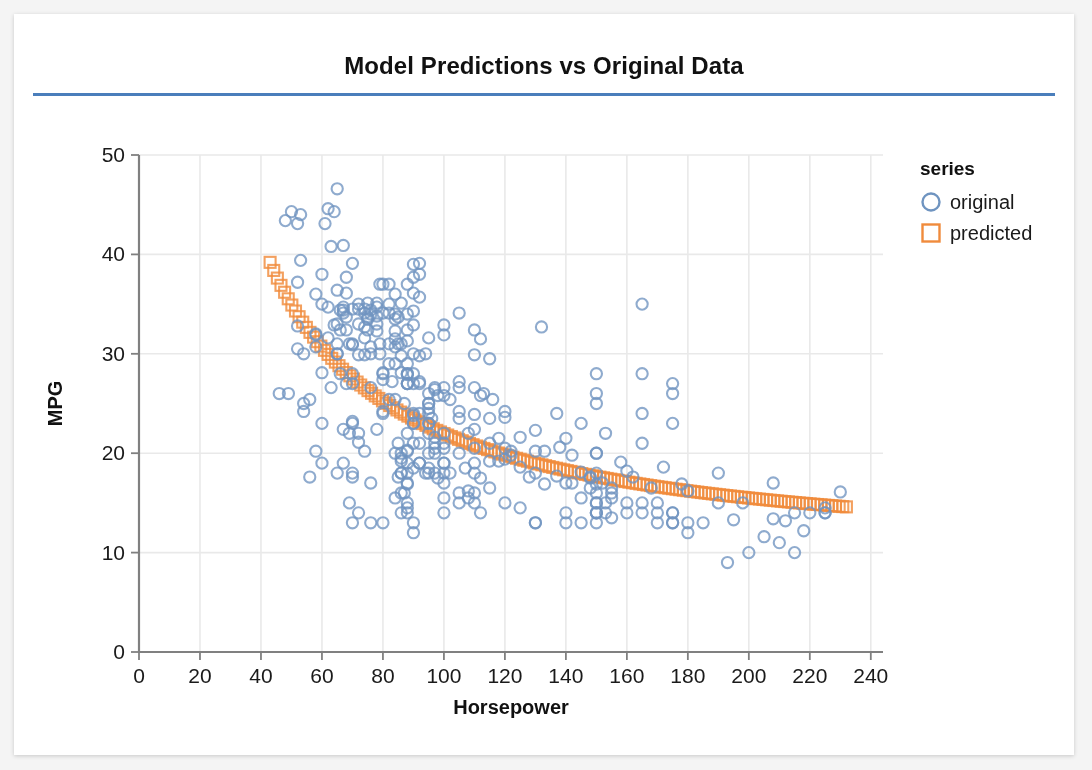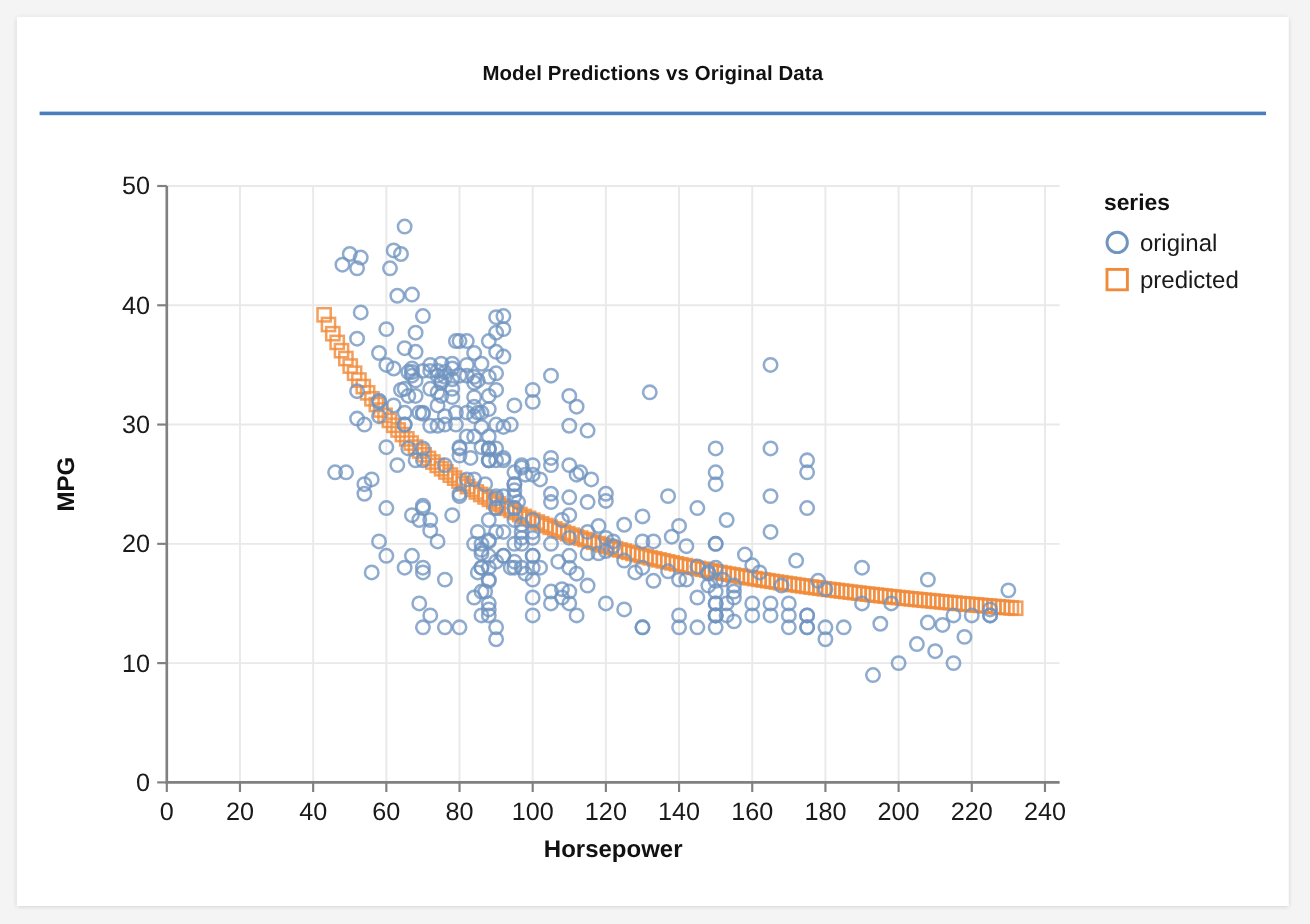--- a/index.html
+++ b/index.html
@@ -21,21 +21,21 @@
     height: 741px;
     background: #ffffff;
     box-shadow: 0 1px 4px rgba(0,0,0,0.18);
   }
   #chart-title {
     position: absolute;
     left: 0;
     top: 38px;
     width: 1060px;
     text-align: center;
-    font-size: 17px;
+    font-size: 24px;
     font-weight: bold;
     color: #111111;
     letter-spacing: 0.1px;
   }
   #title-rule {
     position: absolute;
     left: 19px;
     top: 79px;
     width: 1022px;
     height: 3px;

